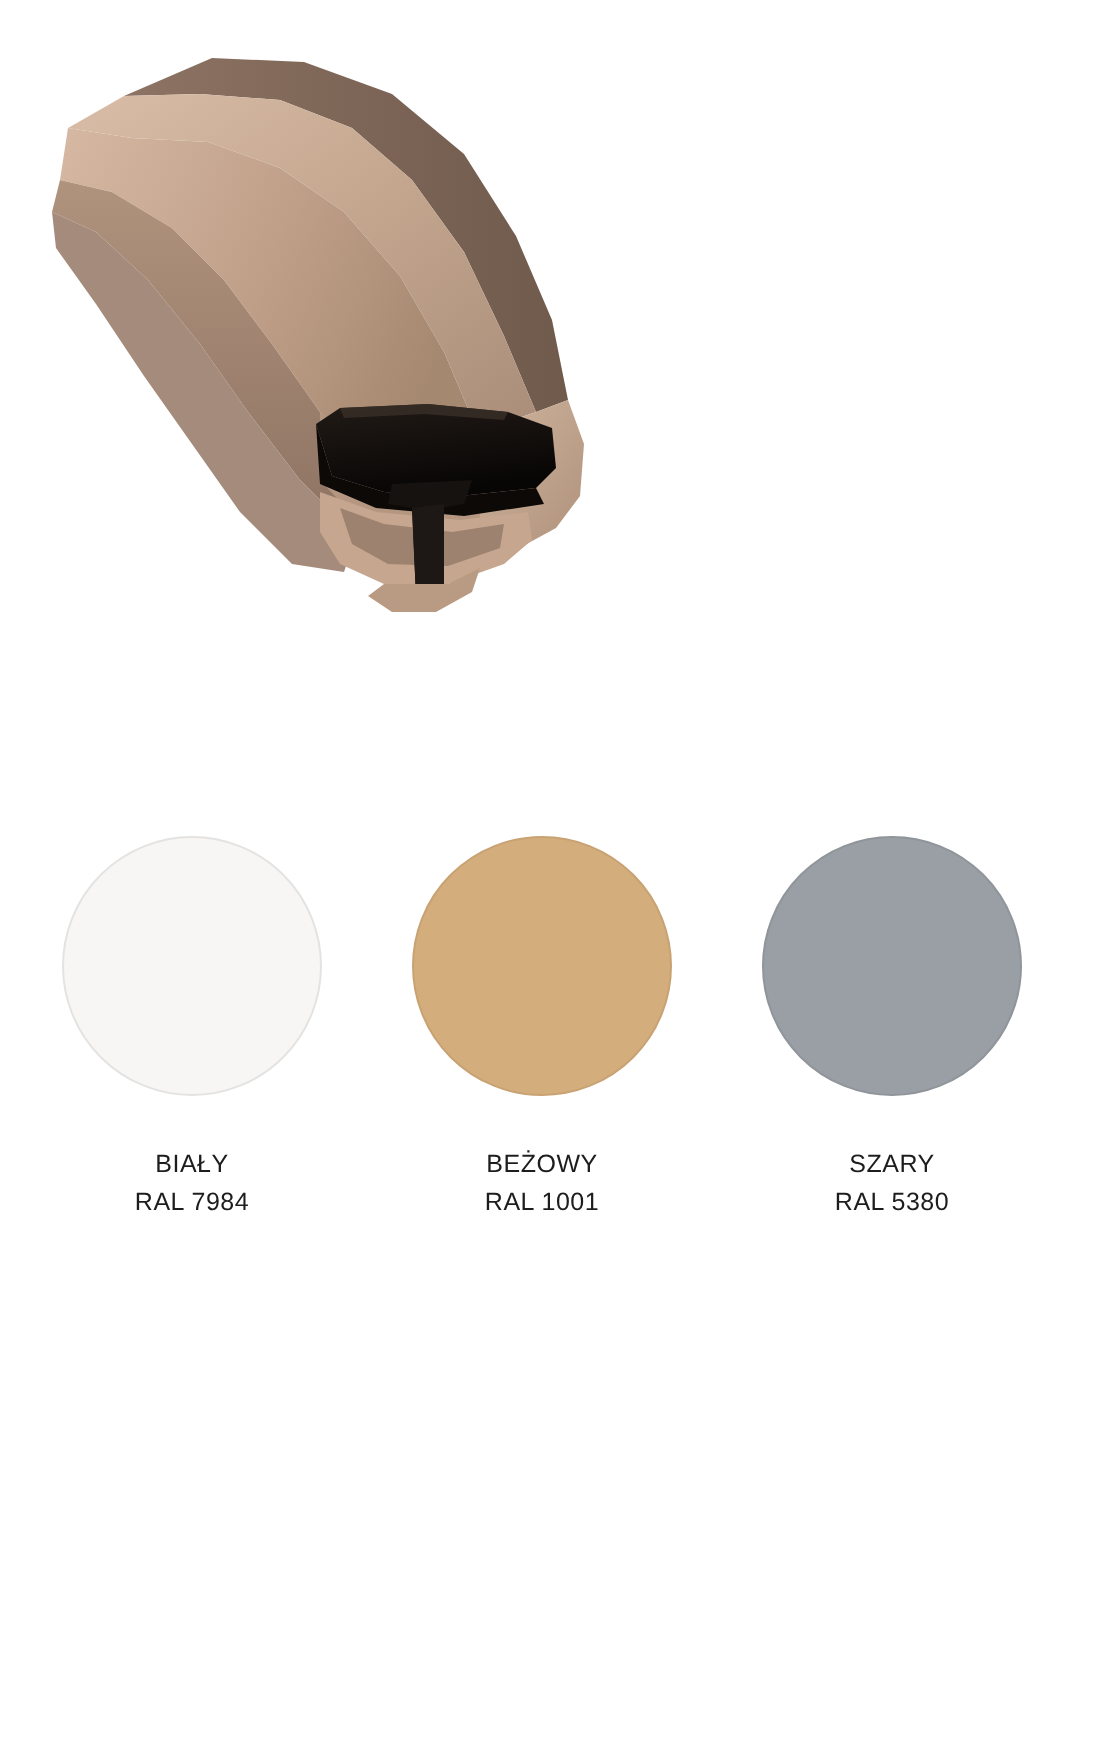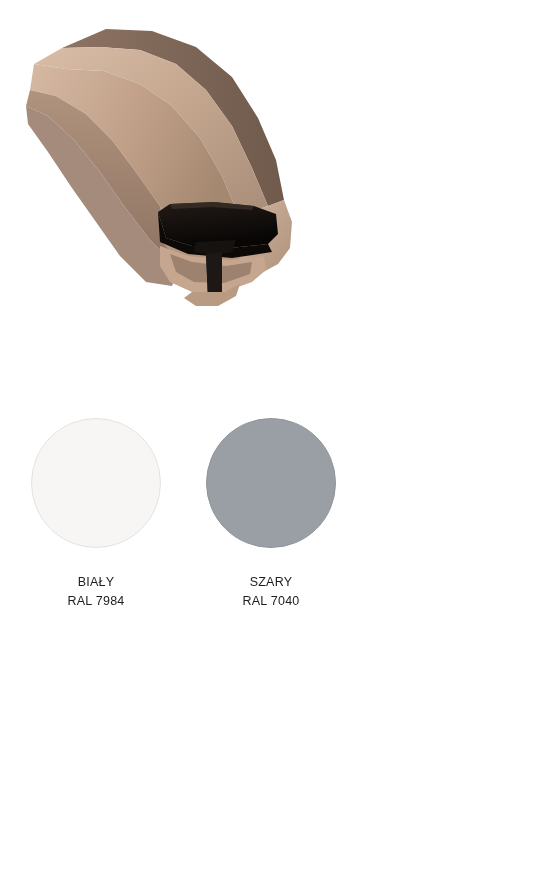--- a/index.html
+++ b/index.html
@@ -176,22 +176,27 @@
 <div id="swatch-grid">
 
   <div class="swatch-row">
 
     <div class="swatch-cell">
       <div class="swatch-disc" style="background: rgb(247, 246, 245); border: 1px solid rgb(228, 227, 226);"></div>
       <div class="swatch-name">BIAŁY</div>
       <div class="swatch-code">RAL 7984</div>
     </div>
 
+    <div class="swatch-cell">
+      <div class="swatch-disc" style="background: rgb(211, 173, 124); border: 1px solid rgb(201, 162, 115);"></div>
+      <div class="swatch-name">BEŻOWY</div>
+      <div class="swatch-code">RAL 1001</div>
+    </div>
 
     <div class="swatch-cell">
       <div class="swatch-disc" style="background: rgb(153, 159, 164); border: 1px solid rgb(143, 149, 154);"></div>
       <div class="swatch-name">SZARY</div>
-      <div class="swatch-code">RAL 7040</div>
+      <div class="swatch-code">RAL 5380</div>
     </div>
 
   </div>
 
 </div>
 
 </body></html>

